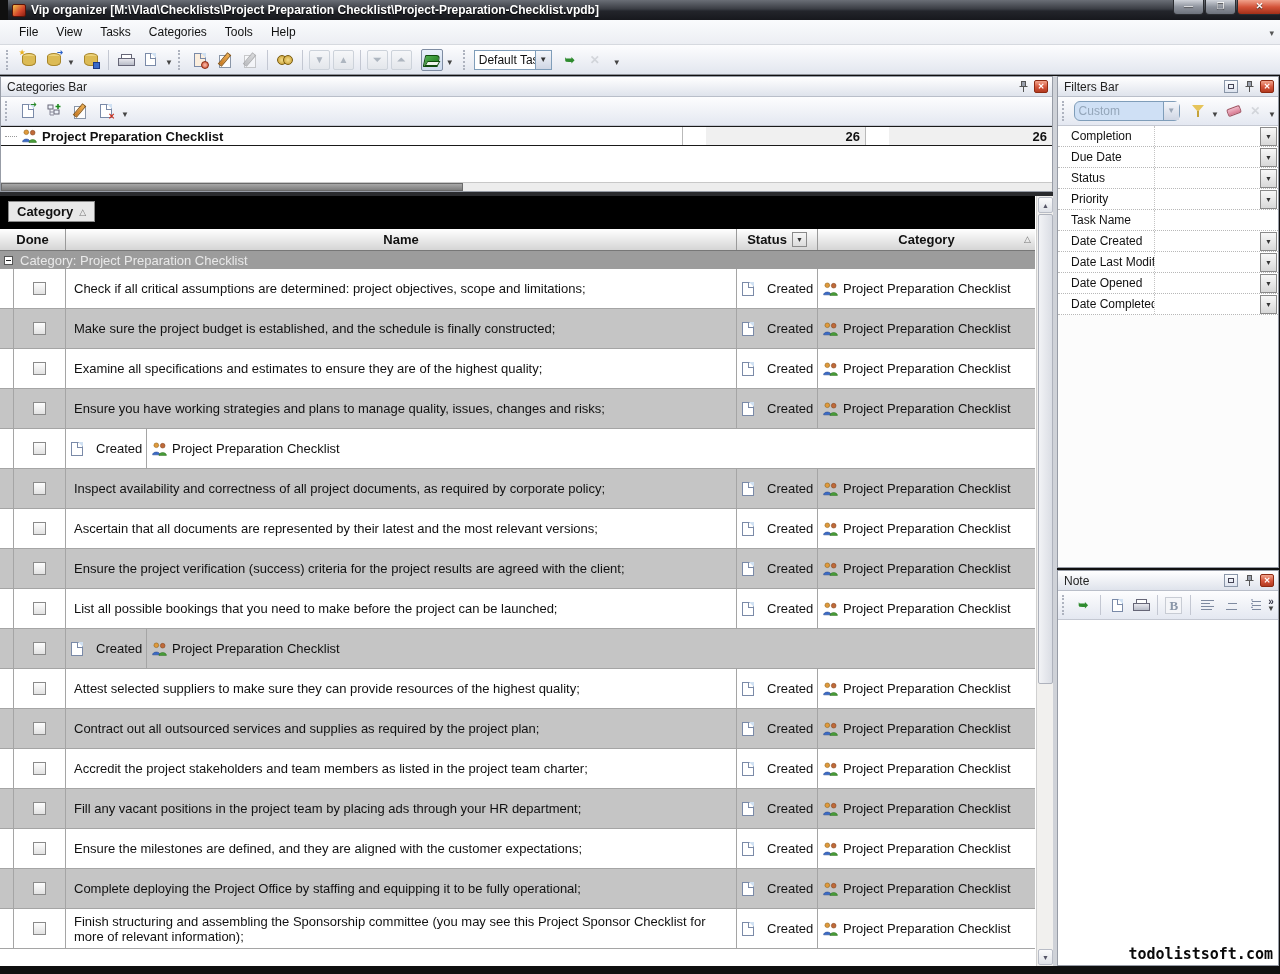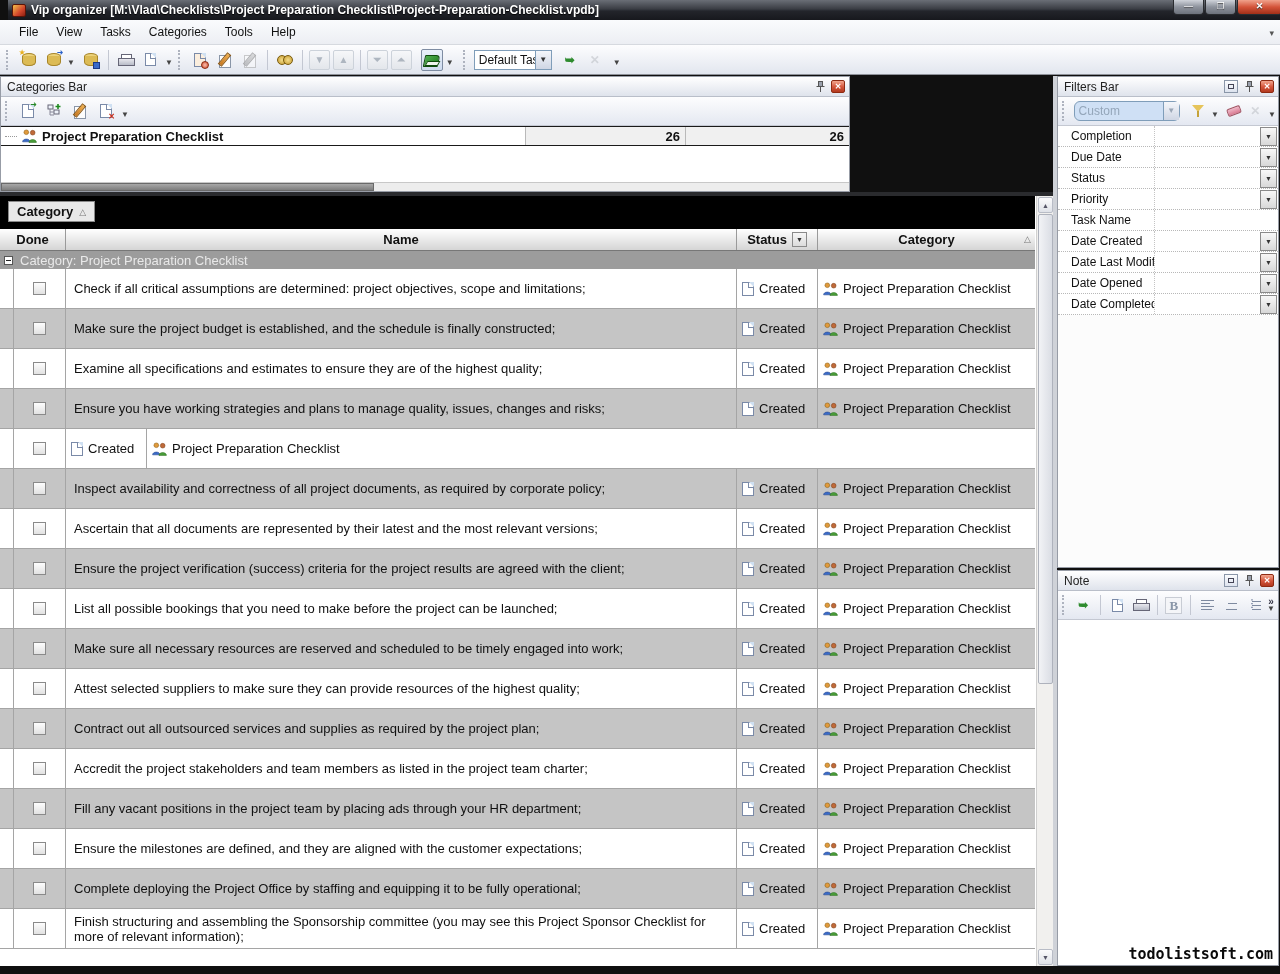--- a/index.html
+++ b/index.html
@@ -90,32 +90,32 @@
   .ph-icons { margin-left:auto; display:flex; align-items:center; gap:4px; }
   .ph-btn { width:14px; height:13px; display:flex; align-items:center; justify-content:center; font-size:9px; color:#445; }
   .ph-restore { border:1px solid #8a96a8; background:linear-gradient(#fbfcfe,#dde3ee); }
   .ph-restore i { width:6px; height:5px; border:1px solid #445; display:block; }
   .ph-close { background:linear-gradient(#f3a68e,#d4543a 55%,#b23a20); border:1px solid #8e2a12;
     color:#fff; font-weight:bold; font-size:8px; border-radius:2px; }
   .panel-toolbar { height:29px; background:linear-gradient(#fdfdfe,#e4e8f1);
     border-bottom:1px solid #c4c8d2; display:flex; align-items:center; gap:4px; padding-left:4px; }
 
   
-  #categories-panel { left:0; top:76px; width:850px; height:116px; display:flex; flex-direction:column; }
+  #categories-panel { left:0; top:76px; width:1053px; height:116px; display:flex; flex-direction:column; }
   .cat-colhead { height:16px; display:flex; background:linear-gradient(#ffffff,#d9d9d9);
     border-bottom:1px solid #999; font-size:12px; color:#222; }
   .cat-colhead .c-name { flex:1; border-right:1px solid #b9b9b9; }
   .cat-col { width:160px; text-align:center; border-right:1px solid #b9b9b9; }
   .cat-col.last { width:163px; border-right:none; }
   .cat-row { height:20px; display:flex; border-top:1px solid #1a1a1a; border-bottom:1px solid #1a1a1a;
     align-items:stretch; font-size:13px; }
   .cat-row .c-name { flex:1; display:flex; align-items:center; font-weight:bold; padding-left:4px; gap:4px; background:#fff; border-right:1px solid #b9b9b9; }
   .treeline { width:12px; border-top:1px dotted #999; }
   .cat-val { width:160px; background:#f0f0f0; border-right:1px solid #b9b9b9; font-weight:bold;
-    display:flex; align-items:center; justify-content:flex-end; padding-right:5px; }
+    display:flex; align-items:center; justify-content:flex-end; padding-right:5px;margin-left:23px; }
   .cat-val.last { width:163px; border-right:none; }
   .cat-filler { flex:1; background:#fff; }
   .cat-hscroll { height:9px; background:#ededed; border-top:1px solid #c8c8c8; position:relative; }
   .cat-hscroll .thumb { position:absolute; left:0; top:0; height:8px; width:44%;
     background:linear-gradient(#a8a8a8,#7e7e7e); border:1px solid #6a6a6a; }
 
   
   #grid { position:absolute; left:0; top:196px; width:1053px; height:770px; background:#fff; }
   .groupband { position:absolute; left:0; top:0; width:1035px; height:33px; background:#000; }
   .groupbtn { position:absolute; left:8px; top:5px; background:#e8e8e8; border:1px solid #8a8a8a;
@@ -133,21 +133,21 @@
   .minusbox { width:9px; height:9px; background:#fff; border:1px solid #555; margin:0 7px 0 4px;
     position:relative; }
   .minusbox:before { content:""; position:absolute; left:1px; top:3px; width:5px; height:1px; background:#222; }
   .rows { position:absolute; left:0; top:73px; width:1035px; }
   .task-row { display:flex; height:40px; border-bottom:1px solid #a5a5a5; background:#fff; font-size:13px; }
   .task-row.alt { background:#c5c5c5; }
   .cell { border-right:1px solid #a5a5a5; display:flex; align-items:center; }
   .c-indent { width:14px; }
   .c-done { width:52px; justify-content:center; }
   .c-name { width:671px; padding:2px 8px; line-height:15px; }
-  .c-status { width:81px; padding-left:5px; gap:5px; }
+  .c-status { width:81px; padding-left:5px; gap:13px; }
   .c-cat { width:217px; padding-left:4px; gap:4px; border-right:none; white-space:nowrap; overflow:hidden; }
   .checkbox { width:13px; height:13px; border:1px solid #8a8a8a; background:linear-gradient(#fdfdfd,#e2e2e2); }
   .count-row { position:absolute; left:0; top:753px; width:1035px; height:17px; background:#e8e8e8;
     border-top:1px solid #999; display:flex; font-size:12px; align-items:center; }
   .count-cell0 { width:57px; height:100%; background:#cfcfcf; border-right:1px solid #9a9a9a; }
   .count-label { padding-left:7px; }
 
   
   .vscroll { position:absolute; left:1036px; top:0; width:17px; height:770px; background:#f1f0ee; border-left:1px solid #d0d0d0; }
   .sbtn { position:absolute; left:1px; width:15px; height:16px; background:linear-gradient(#fbfbfc,#dfe2e8);
@@ -576,23 +576,20 @@
           </svg>
           <span>Project Preparation Checklist</span>
         </span>
       </div>
 
       <div class="task-row alt">
         <span class="cell c-indent"></span>
         <span class="cell c-done">
           <span class="checkbox"></span>
         </span>
-        <span class="cell c-name">
-          <span>Make sure all necessary resources are reserved and scheduled to be timely engaged into work;</span>
-        </span>
         <span class="cell c-status">
           <span class="page-ico doc"></span>
           <span>Created</span>
         </span>
         <span class="cell c-cat">
           <svg class="ppl" viewBox="0 0 16 13">
             <circle cx="5" cy="3" r="2.2" fill="#e09a3c" stroke="#8a5a10" stroke-width=".5"></circle>
             <path d="M1.5 12 C1.5 8.5 8.5 8.5 8.5 12 Z" fill="#3a6bc8" stroke="#1d3f86" stroke-width=".5"></path>
             <circle cx="11" cy="3.4" r="2.2" fill="#c06a3a" stroke="#7a3a10" stroke-width=".5"></circle>
             <path d="M7.5 12.5 C7.5 9 14.5 9 14.5 12.5 Z" fill="#4a9e3a" stroke="#2a6a1a" stroke-width=".5"></path>

